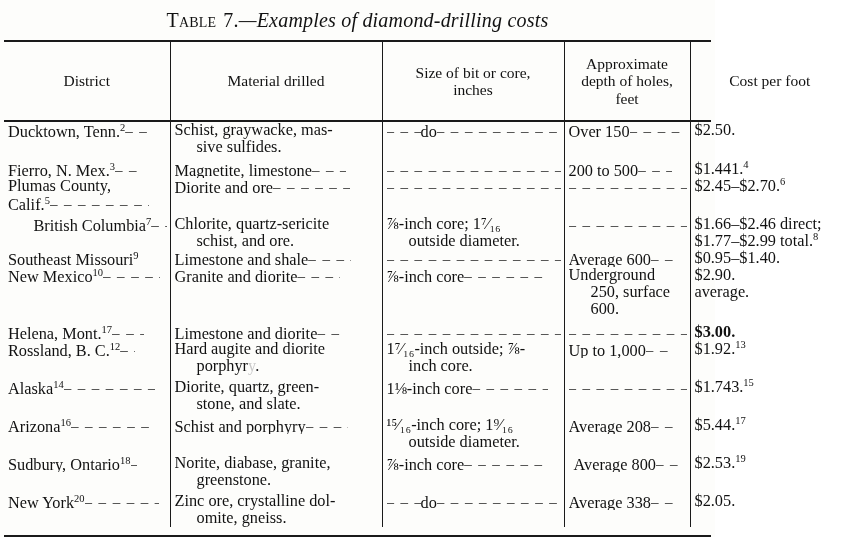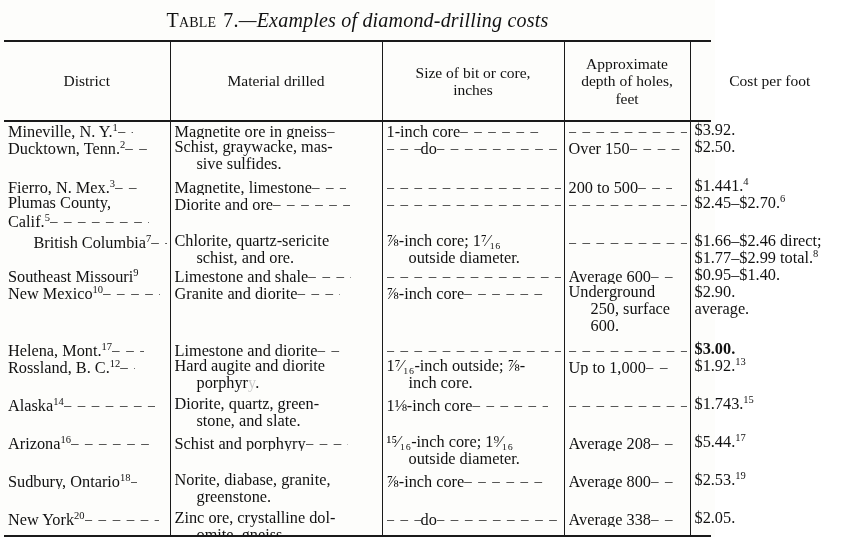--- a/index.html
+++ b/index.html
@@ -184,37 +184,20 @@
     <colgroup>
       <col class="c-district">
         <col class="c-material">
         <col class="c-size">
         <col class="c-depth">
         <col class="c-cost">
     </colgroup>
     <tbody id="tbody-rows">
         <tr>
           <td style="">
-            <span class="ln">Mineville, N. Y.<sup>1</sup><span class="lead" style="width:15.199999999999989px"></span></span>
-          </td>
-          <td style="">
-            <span class="ln">Magnetite ore in gneiss<span class="lead" style="width:8.5px"></span></span>
-          </td>
-          <td style="">
-            <span class="ln">1-inch core<span class="lead" style="width:83.80000000000001px"></span></span>
-          </td>
-          <td style="">
-            <span class="ln leaderonly"><span class="lead" style="width:120px"></span></span>
-          </td>
-          <td style="">
-            <span class="ln">$3.92.</span>
-          </td>
-        </tr>
-        <tr>
-          <td style="">
             <span class="ln">Ducktown, Tenn.<sup>2</sup><span class="lead" style="width:23.599999999999994px"></span></span>
             <span class="ln blank">&nbsp;</span>
           </td>
           <td style="">
             <span class="ln">Schist, graywacke, mas-</span>
             <span class="ln ind">sive sulfides.</span>
           </td>
           <td style="">
             <span class="ln"><span class="lead" style="width:34px"></span>do<span class="lead" style="width:124px"></span></span>
             <span class="ln blank">&nbsp;</span>
@@ -422,21 +405,21 @@
             <span class="ln blank">&nbsp;</span>
           </td>
           <td style="padding-top:4px;">
             <span class="ln">Norite, diabase, granite,</span>
             <span class="ln ind">greenstone.</span>
           </td>
           <td style="padding-top:4px;">
             <span class="ln">⅞-inch core<span class="lead" style="width:83.80000000000001px"></span></span>
             <span class="ln blank">&nbsp;</span>
           </td>
-          <td style="padding-top:4px;">
+          <td style="padding-top:4px;text-align:center;">
             <span class="ln">Average 800<span class="lead" style="width:25.599999999999994px"></span></span>
             <span class="ln blank">&nbsp;</span>
           </td>
           <td style="padding-top:4px;">
             <span class="ln">$2.53.<sup>19</sup></span>
             <span class="ln blank">&nbsp;</span>
           </td>
         </tr>
         <tr>
           <td style="padding-top:4px;">

